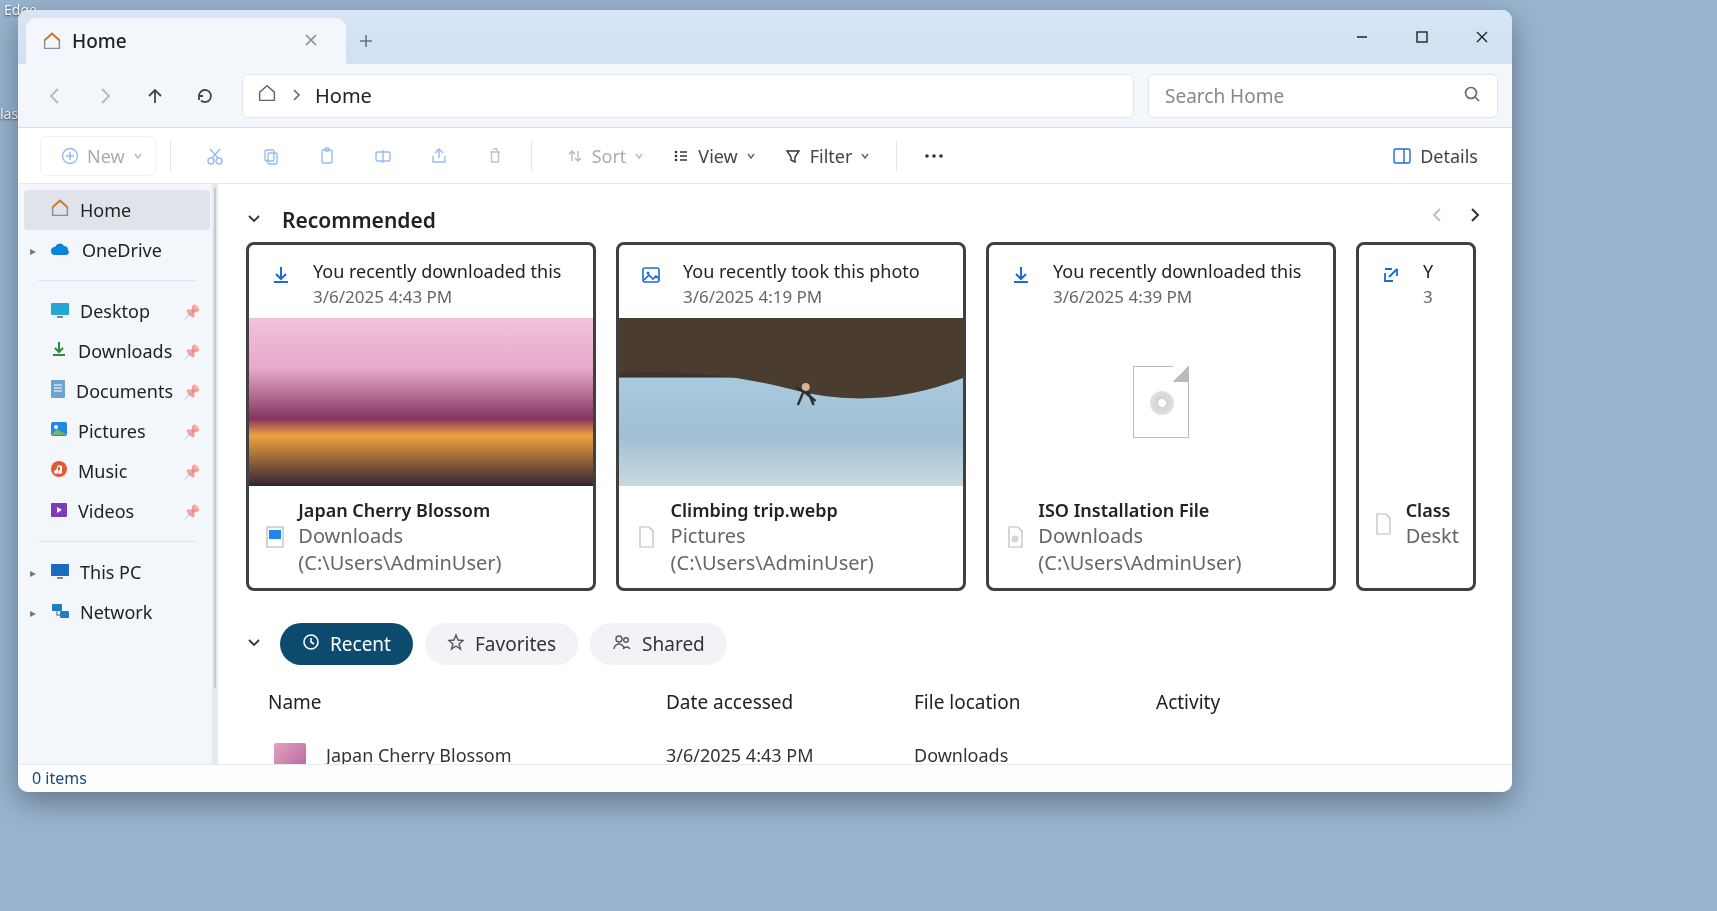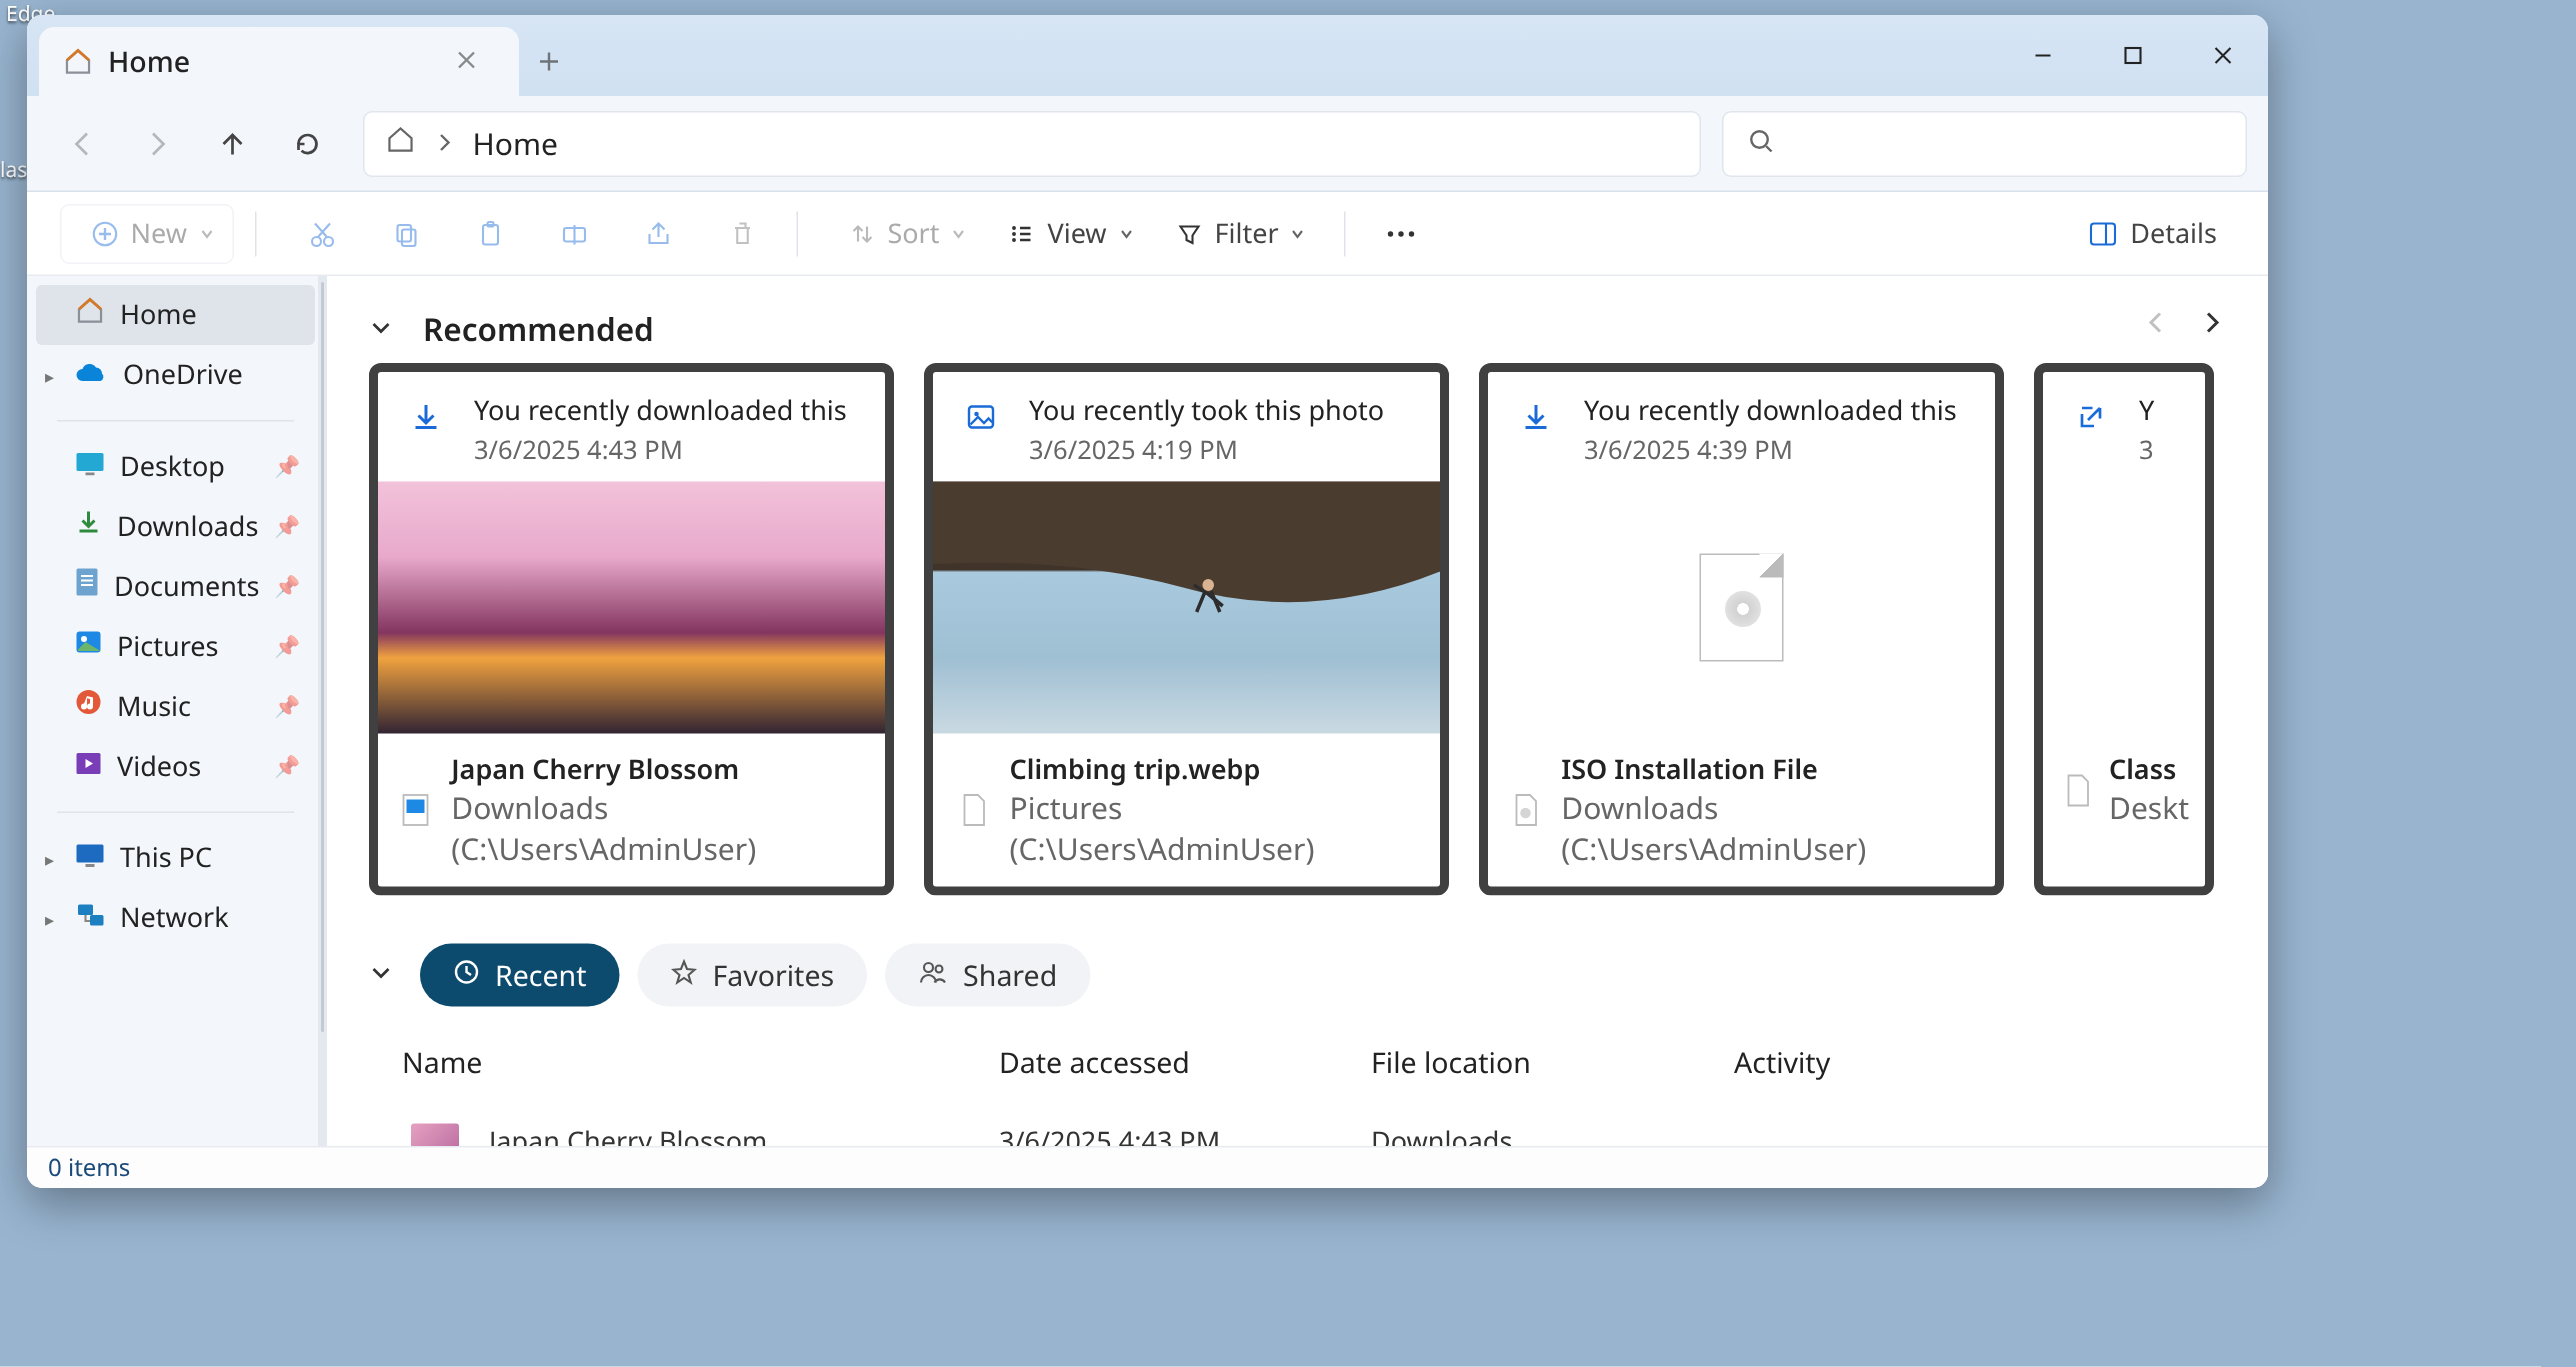--- a/index.html
+++ b/index.html
@@ -44,21 +44,21 @@
   .side-item .expand { position:absolute; left:6px; color:#777; font-size:12px; }
   .side-div { height:1px; background:#dfe4ea; margin:10px 14px; }
 
   .main { flex:1; background:#fff; overflow:hidden; padding: 0 0 0 28px; position:relative; }
   .sect-head { display:flex; align-items:center; gap:20px; margin-top:22px; margin-bottom:8px; }
   .sect-head .title { font-size:21px; font-weight:600; color:#222; }
   .sect-nav { position:absolute; right:30px; top:22px; display:flex; gap:24px; }
   .sect-nav span.disabled { opacity:.3; }
 
   .cards { display:flex; gap:20px; margin-top:6px; overflow:hidden; }
-  .card { width:350px; flex:0 0 350px; border:6px solid #404040; border-radius:8px; background:#fff; display:flex; flex-direction:column; overflow:hidden; }
+  .card { width:350px; flex:0 0 350px; border:3px solid #404040; border-radius:8px; background:#fff; display:flex; flex-direction:column; overflow:hidden; }
   .card-head { display:flex; gap:16px; padding:14px 16px 10px; align-items:flex-start; }
   .card-head .ico { width:32px; height:32px; display:flex; align-items:center; justify-content:center; color:#1a6bd8; }
   .card-head .txt .reason { font-size:18px; color:#222; }
   .card-head .txt .date { font-size:17px; color:#666; margin-top:2px; }
   .card-thumb { height:168px; background:#eee; display:flex; align-items:center; justify-content:center; }
   .card-foot { display:flex; align-items:center; gap:12px; padding:12px 14px; }
   .card-foot .fico { width:26px; height:30px; display:flex; align-items:center; justify-content:center; color:#999; }
   .card-foot .ft .name { font-size:18px; font-weight:600; color:#222; }
   .card-foot .ft .path { font-size:20px; color:#666; }
   .card.partial { width:120px; flex:0 0 120px; }
@@ -164,20 +164,21 @@
       <span><svg width="20" height="18" viewBox="0 0 24 22">
             <path d="M3 10 L12 2 L21 10 V20 H3 Z" fill="none" stroke="#666" stroke-width="1.8"></path>
           </svg></span>
       <span><svg width="10" height="14" viewBox="0 0 10 14">
             <path d="M3 2 L8 7 L3 12" fill="none" stroke="#666" stroke-width="1.6"></path>
           </svg></span>
       <span class="loc">Home</span>
     </div>
 
     <div class="search">
+      <input placeholder="Search Home" style="">
       <span><svg width="18" height="18" viewBox="0 0 18 18">
             <circle cx="8" cy="8" r="5.5" fill="none" stroke="#666" stroke-width="1.6"></circle>
             <path d="M12.5 12.5 L16 16" stroke="#666" stroke-width="1.6"></path>
           </svg></span>
     </div>
   </div>
 
   <div class="toolbar">
     <div class="tool disabled" style="border:1px solid #dfe4ea;border-radius:6px;">
       <svg width="18" height="18" viewBox="0 0 18 18">

